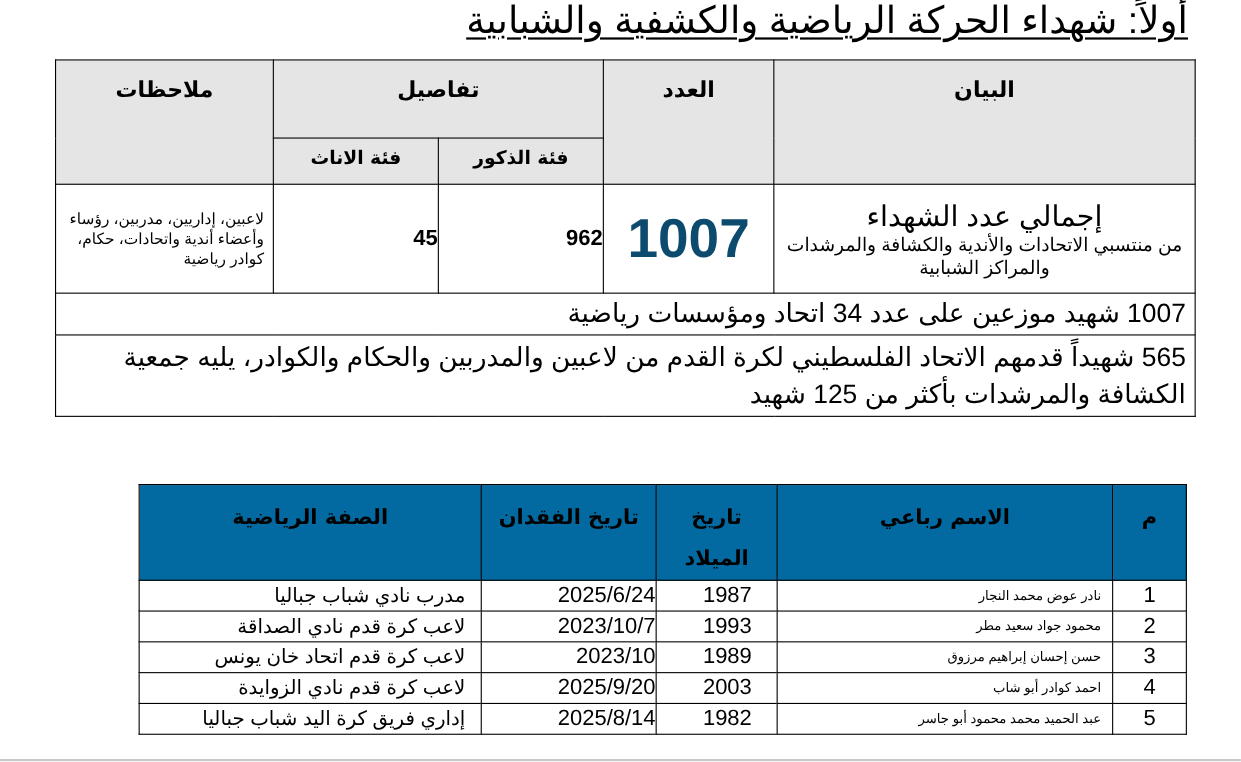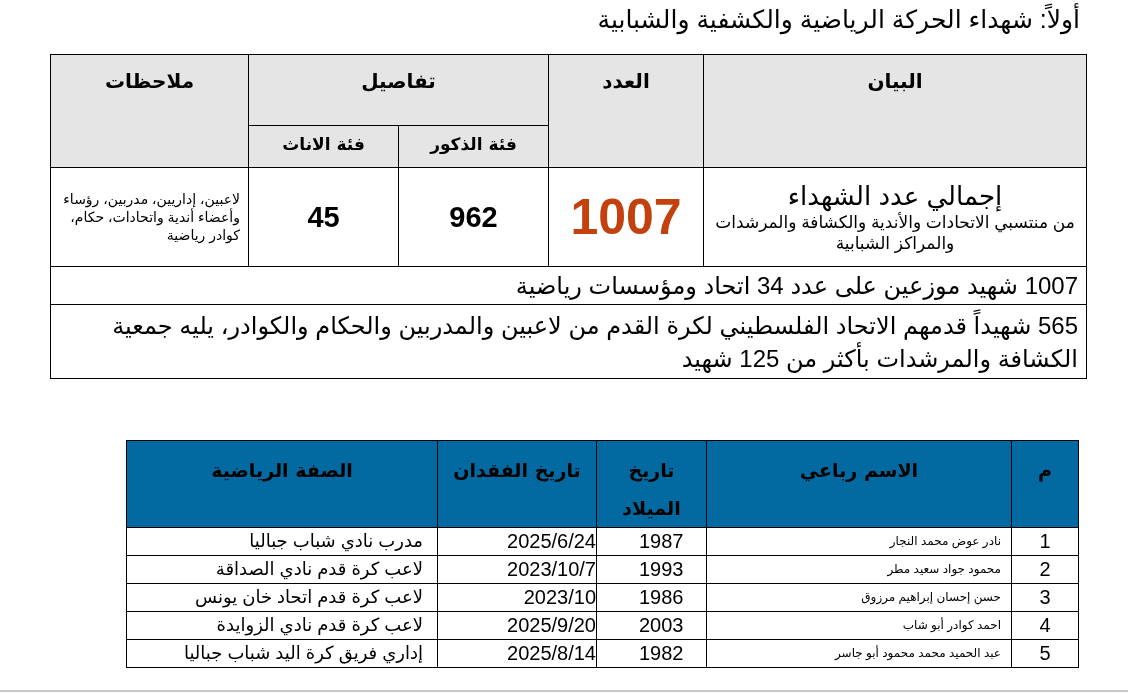--- a/index.html
+++ b/index.html
@@ -12,22 +12,23 @@
       height: 693px;
       position: relative;
       overflow: hidden;
       font-family: "Liberation Sans", "DejaVu Sans", sans-serif;
       color: #000;
     }
     .title {
       position: absolute;
       top: 2px;
       right: 48px;
-      font-size: 25px;
+      font-size: 34px;
       line-height: 34px;
+      text-decoration: underline;
       text-underline-offset: 4px;
       text-decoration-thickness: 1.5px;
       direction: rtl;
       white-space: nowrap;
     }
     table {
       border-collapse: collapse;
       position: absolute;
       direction: rtl;
       table-layout: fixed;
@@ -48,30 +49,29 @@
       display: block;
     }
     .cell-label .small {
       font-size: 17px;
       line-height: 21px;
       display: block;
     }
     .cell-total {
       text-align: center;
       vertical-align: middle;
-      color: #c2410c;
+      color: #0c4a6e;
       font-weight: bold;
       font-size: 50px;
       margin-left: 40px;
     }
     .cell-num {
-      text-align: center;
       vertical-align: middle;
       font-weight: bold;
-      font-size: 29px;
+      font-size: 20px;
     }
     .cell-notes {
       text-align: right;
       vertical-align: middle;
       font-size: 14px;
       line-height: 18px;
       padding: 2px 8px 2px 4px;
     }
     .cell-wide {
       text-align: right;
@@ -185,21 +185,21 @@
     <tr>
       <td class="r-idx">2</td>
       <td class="r-name">محمود جواد سعيد مطر</td>
       <td class="r-birth">1993</td>
       <td class="r-loss">2023/10/7</td>
       <td class="r-role">لاعب كرة قدم نادي الصداقة</td>
     </tr>
     <tr>
       <td class="r-idx">3</td>
       <td class="r-name">حسن إحسان إبراهيم مرزوق</td>
-      <td class="r-birth">1986</td>
+      <td class="r-birth">1989</td>
       <td class="r-loss">2023/10</td>
       <td class="r-role">لاعب كرة قدم اتحاد خان يونس</td>
     </tr>
     <tr>
       <td class="r-idx">4</td>
       <td class="r-name">احمد كوادر أبو شاب</td>
       <td class="r-birth">2003</td>
       <td class="r-loss">2025/9/20</td>
       <td class="r-role">لاعب كرة قدم نادي الزوايدة</td>
     </tr>

